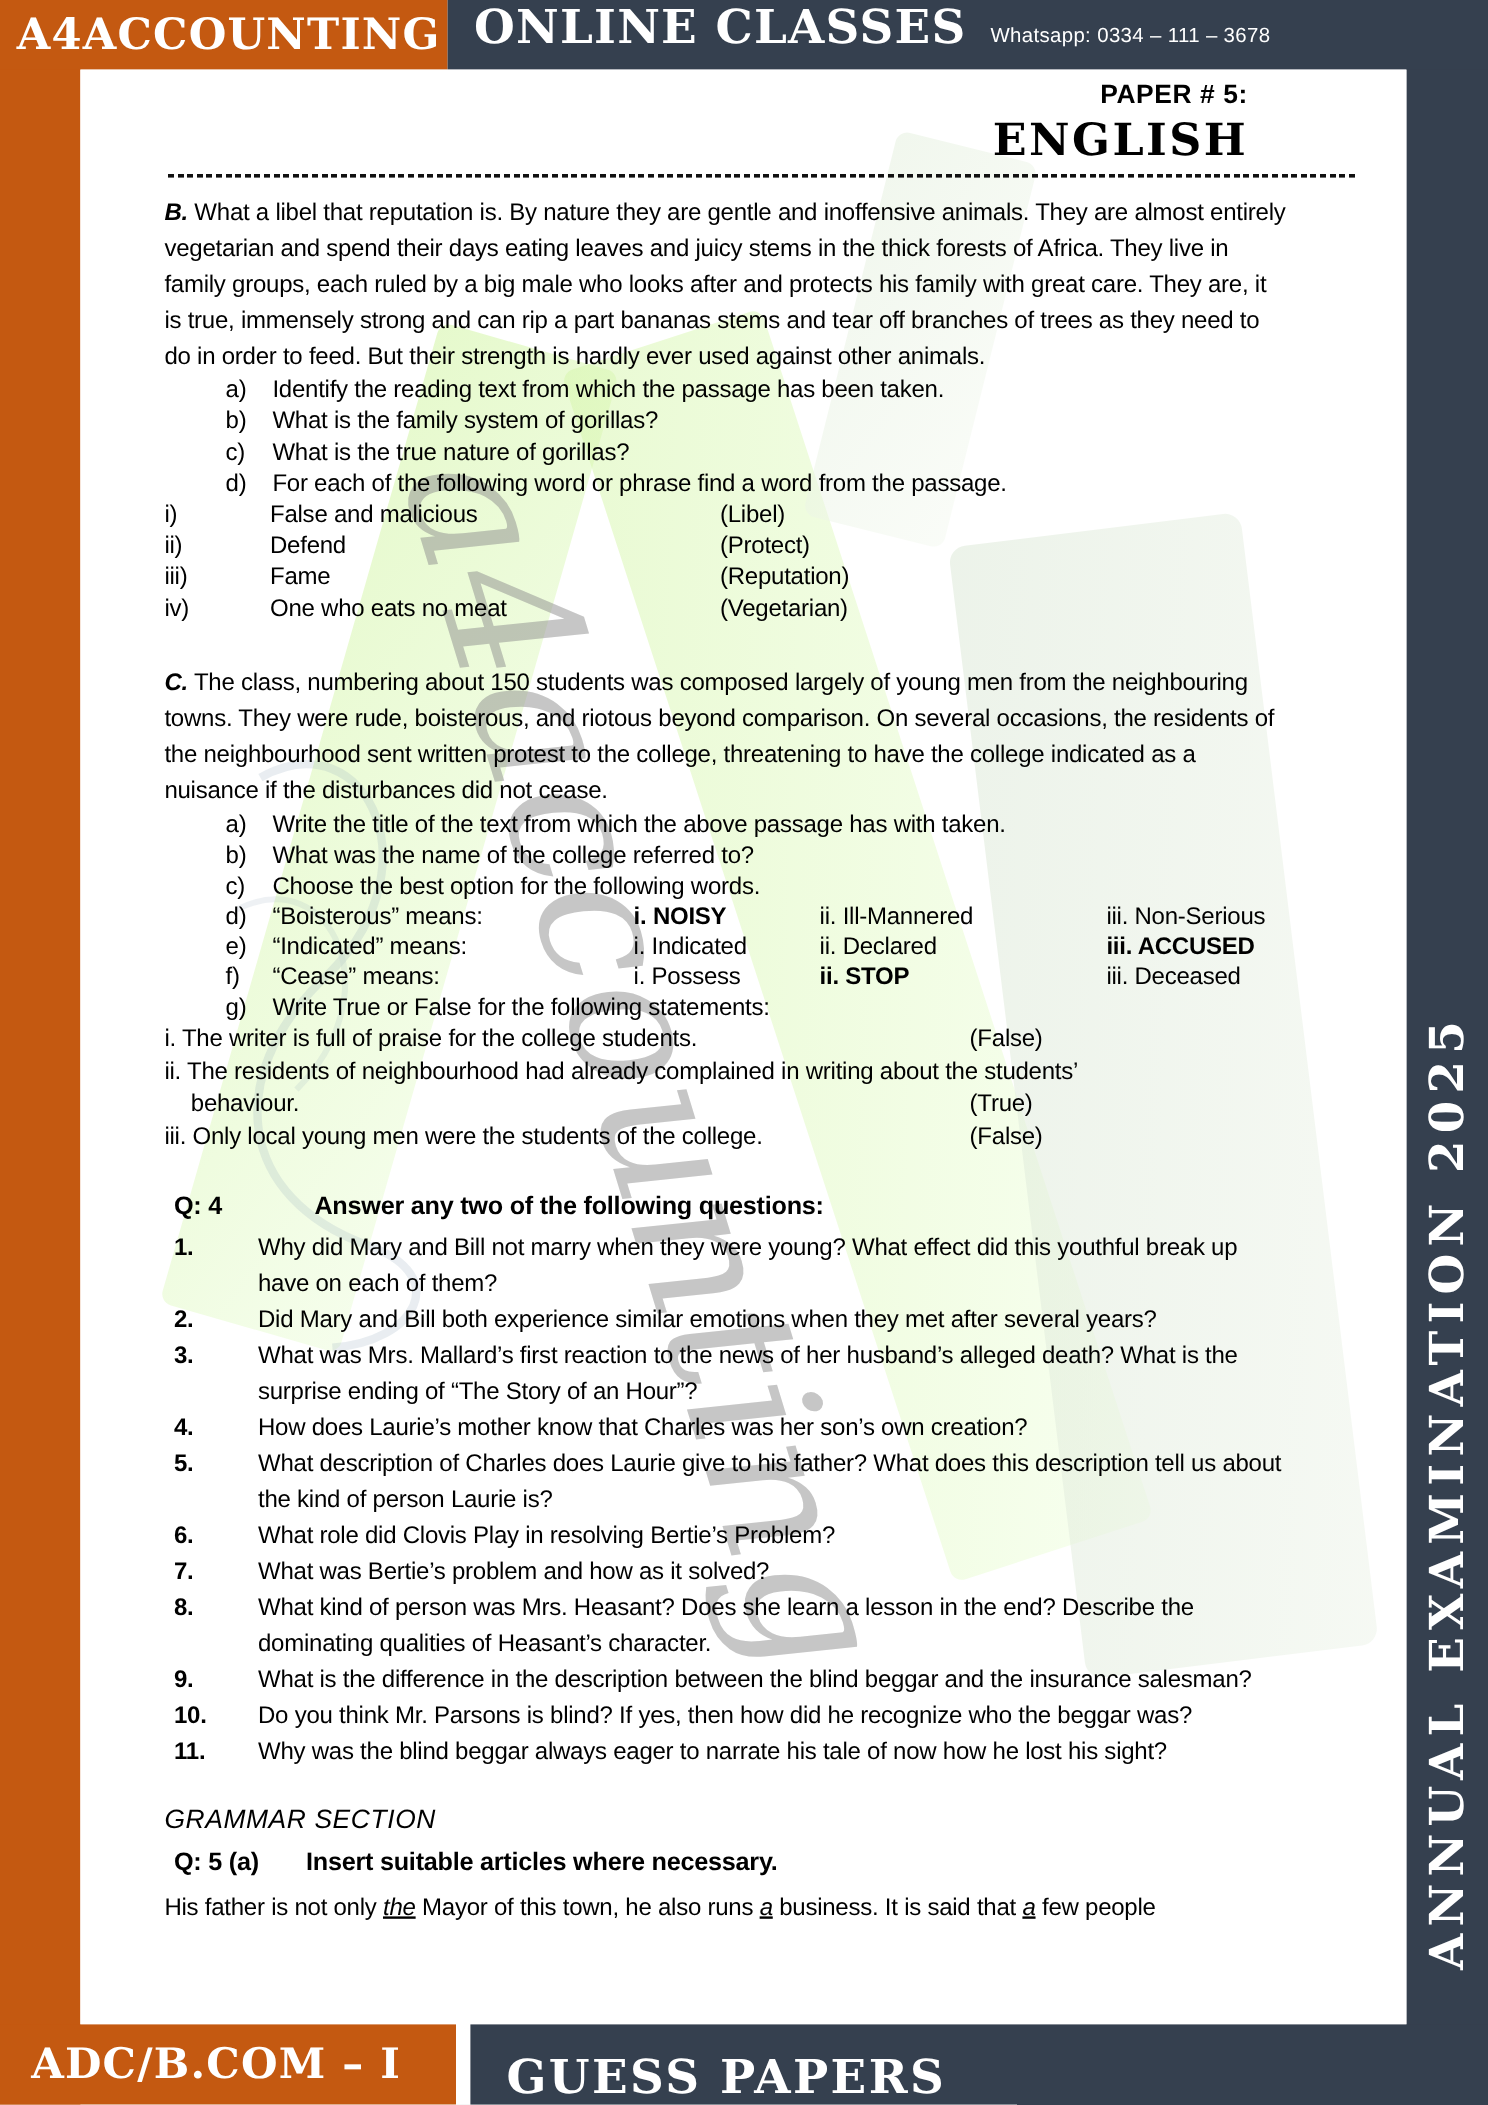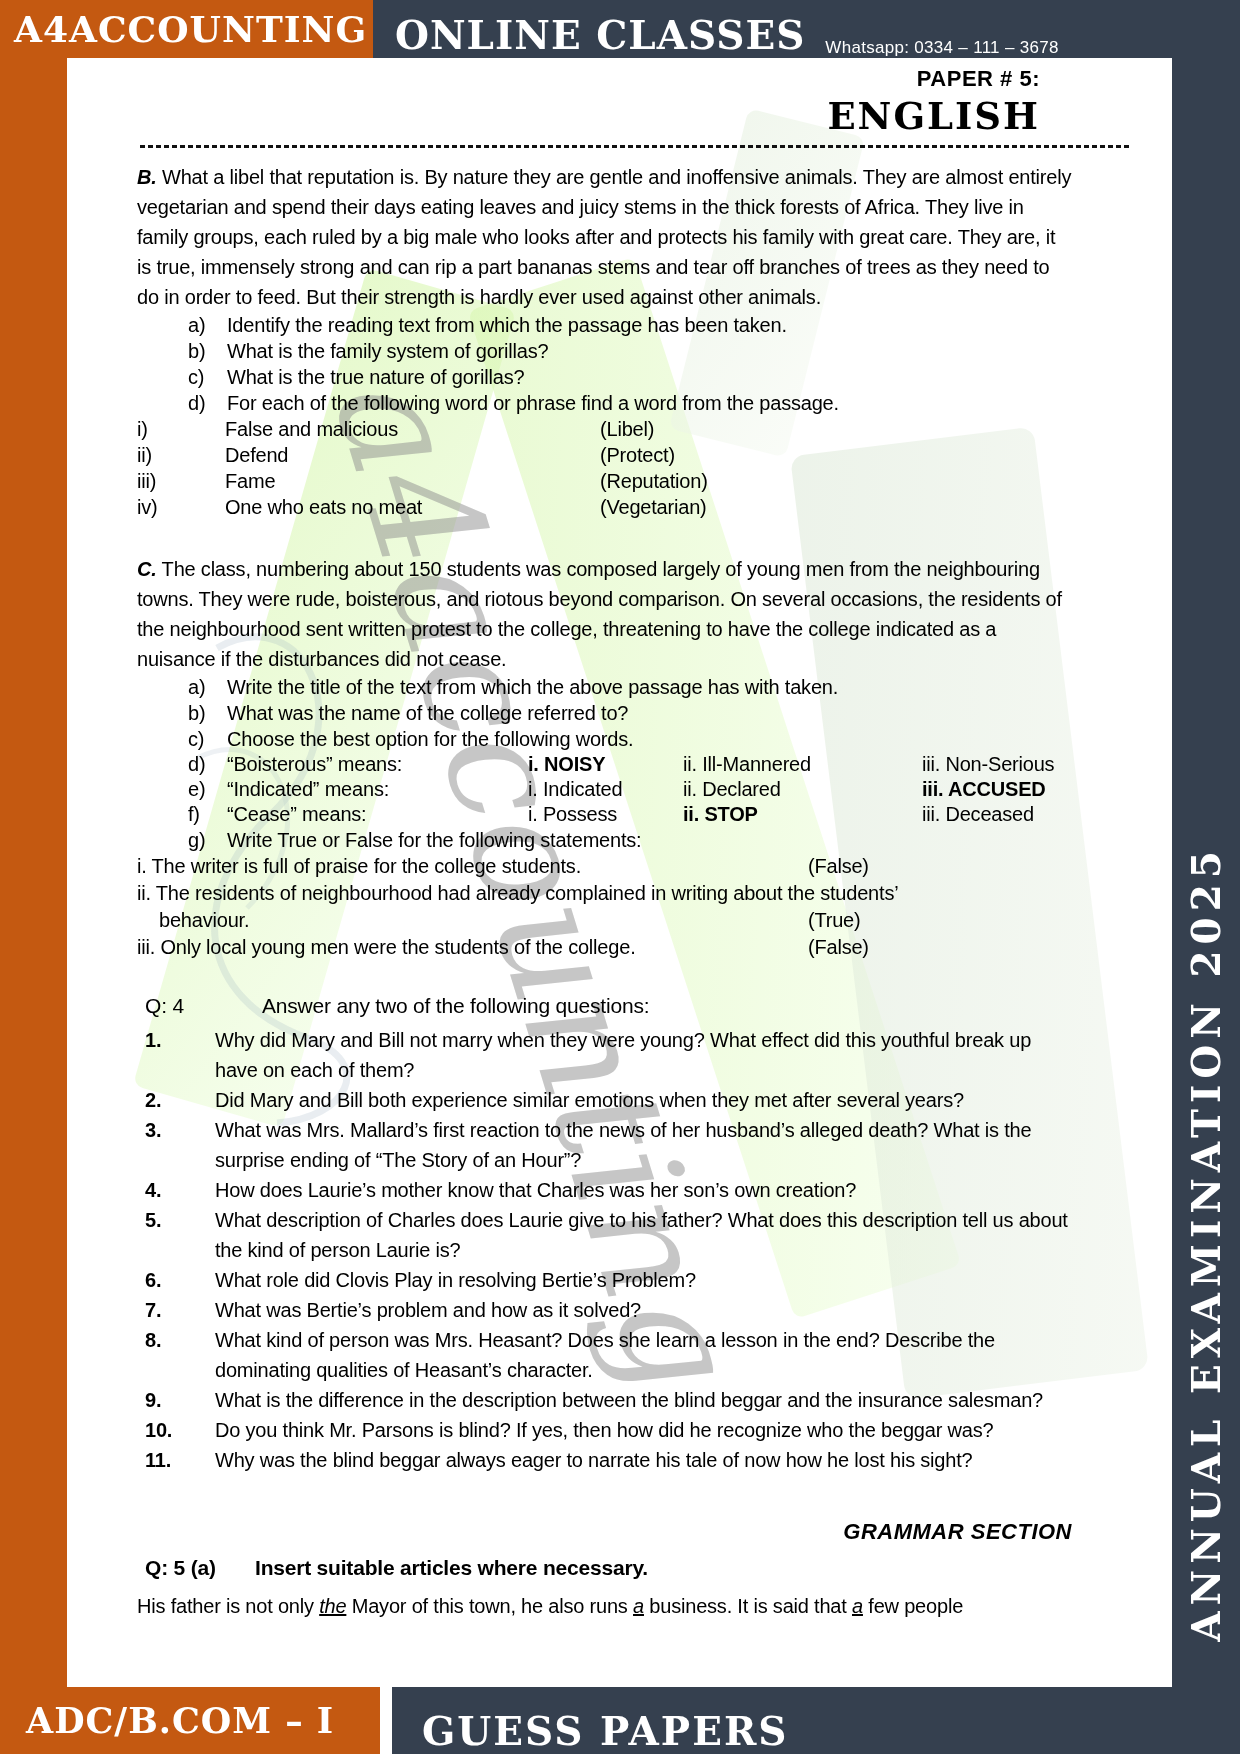--- a/index.html
+++ b/index.html
@@ -4,21 +4,21 @@
 <style>
   html,body{margin:0;padding:0;background:#e8e8e8}
   .page{position:relative;width:1240px;height:1754px;background:#fff;overflow:hidden;
         font-family:"Liberation Sans",sans-serif;color:#000}
   
   .side-right{position:absolute;top:0;right:0;width:68px;height:1754px;background:var(--navy,#35404F)}
   .strip-left{position:absolute;top:0;left:0;width:67px;height:1754px;background:var(--orange,#C45911)}
   .band-top-orange{position:absolute;left:0;top:0;width:373px;height:58px;background:var(--orange,#C45911);
         display:flex;align-items:center;padding-left:14px;box-sizing:border-box}
   .band-top-navy{position:absolute;left:373px;right:0;top:0;height:58px;background:var(--navy,#35404F);
-        display:flex;align-items:flex-end;gap:20px;padding-left:22px;box-sizing:border-box}
+        display:flex;align-items:flex-start;gap:20px;padding-left:22px;box-sizing:border-box}
   .band-bot-orange{position:absolute;left:0;top:1687px;width:380px;height:67px;background:var(--orange,#C45911);
         display:flex;align-items:center;padding-left:26px;box-sizing:border-box}
   .band-bot-navy{position:absolute;left:392px;right:0;top:1687px;height:87px;background:var(--navy,#35404F);
         display:flex;align-items:center;padding-left:30px;box-sizing:border-box}
   .stencil{font-family:"DejaVu Serif",serif;font-weight:bold;color:#fff}
   .brand-txt{font-size:36px;letter-spacing:1px}
   .classes-txt{font-size:39px;letter-spacing:1px}
   .whatsapp{color:#fff;font-weight:normal;font-size:17px;margin-top:20px;letter-spacing:.3px}
   .foot-left-txt{font-size:35px;letter-spacing:1px}
   .foot-right-txt{font-size:39px;letter-spacing:2px}
@@ -54,26 +54,26 @@
   .vrow{position:relative;line-height:26px}
   .vnum{display:inline-block;width:88px}
   .vans{position:absolute;left:463px}
   .mcqrow{position:relative;line-height:25px;padding-left:51px}
   .mletter{display:inline-block;width:39px}
   .mopt{position:absolute;top:0}
   .opt1{left:391px}.opt2{left:546px}.opt3{left:785px}
   .boldopt{font-weight:bold}
   .tfrow{position:relative;line-height:27px}
   .tfans{position:absolute;left:671px}
-  .q4hdr{position:relative;line-height:30px;font-weight:normal;margin:30px 0 4px;font-size:21px}
+  .q4hdr{position:relative;line-height:30px;font-weight:bold;margin:30px 0 4px;font-size:21px}
   .q4label{position:absolute;left:8px}
   .q4head{display:inline-block;padding-left:125px}
   .q4row{position:relative;line-height:30px;padding-left:78px}
   .q4num{position:absolute;left:8px;font-weight:bold}
-  .gramtitle{text-align:right;font-weight:bold;font-style:italic;font-size:22px;margin:44px 0 8px;letter-spacing:.5px}
+  .gramtitle{text-align:left;font-weight:normal;font-style:italic;font-size:22px;margin:28px 0 8px;letter-spacing:.5px}
   .q5row{position:relative;line-height:30px;font-weight:bold;font-size:21px}
   .q5label{position:absolute;left:8px}
   .q5text{display:inline-block;padding-left:118px}
   .grampara{line-height:30px;margin-top:8px}
   .article{font-weight:normal;font-style:italic;text-decoration:underline}.gap-lg{height:34px}
 </style>
 </head>
 <body>
 
 <div class="page">

